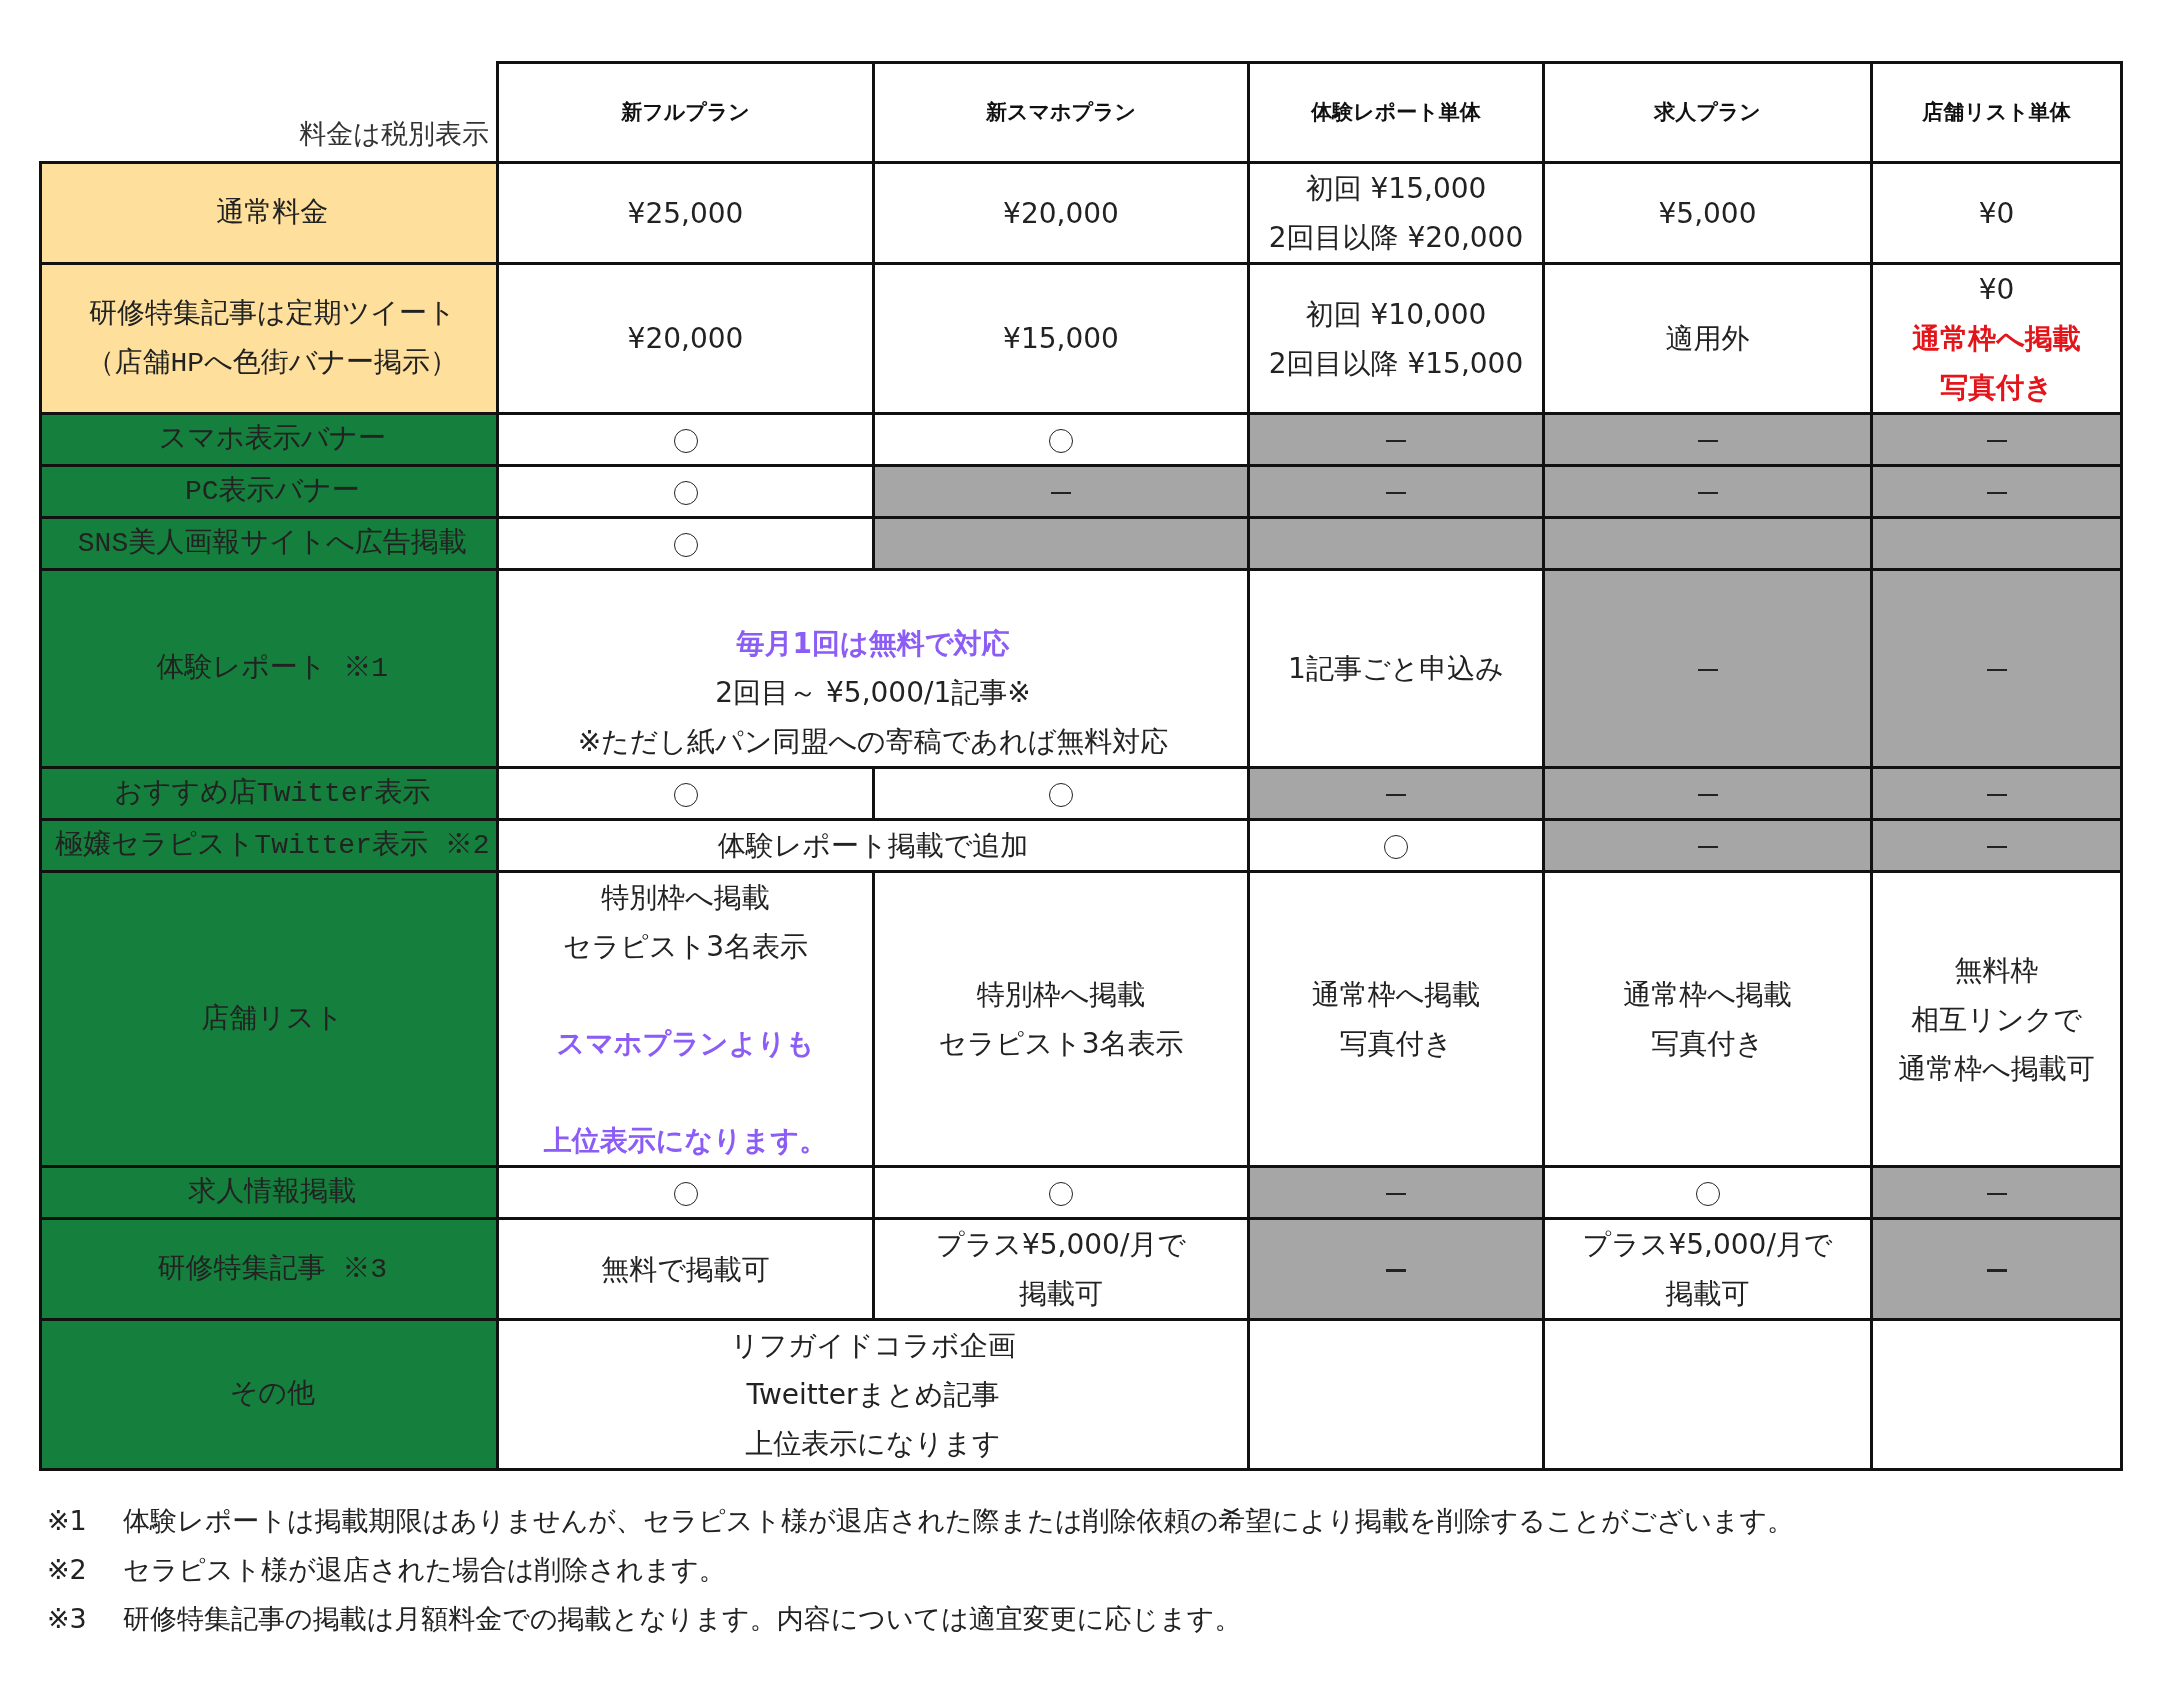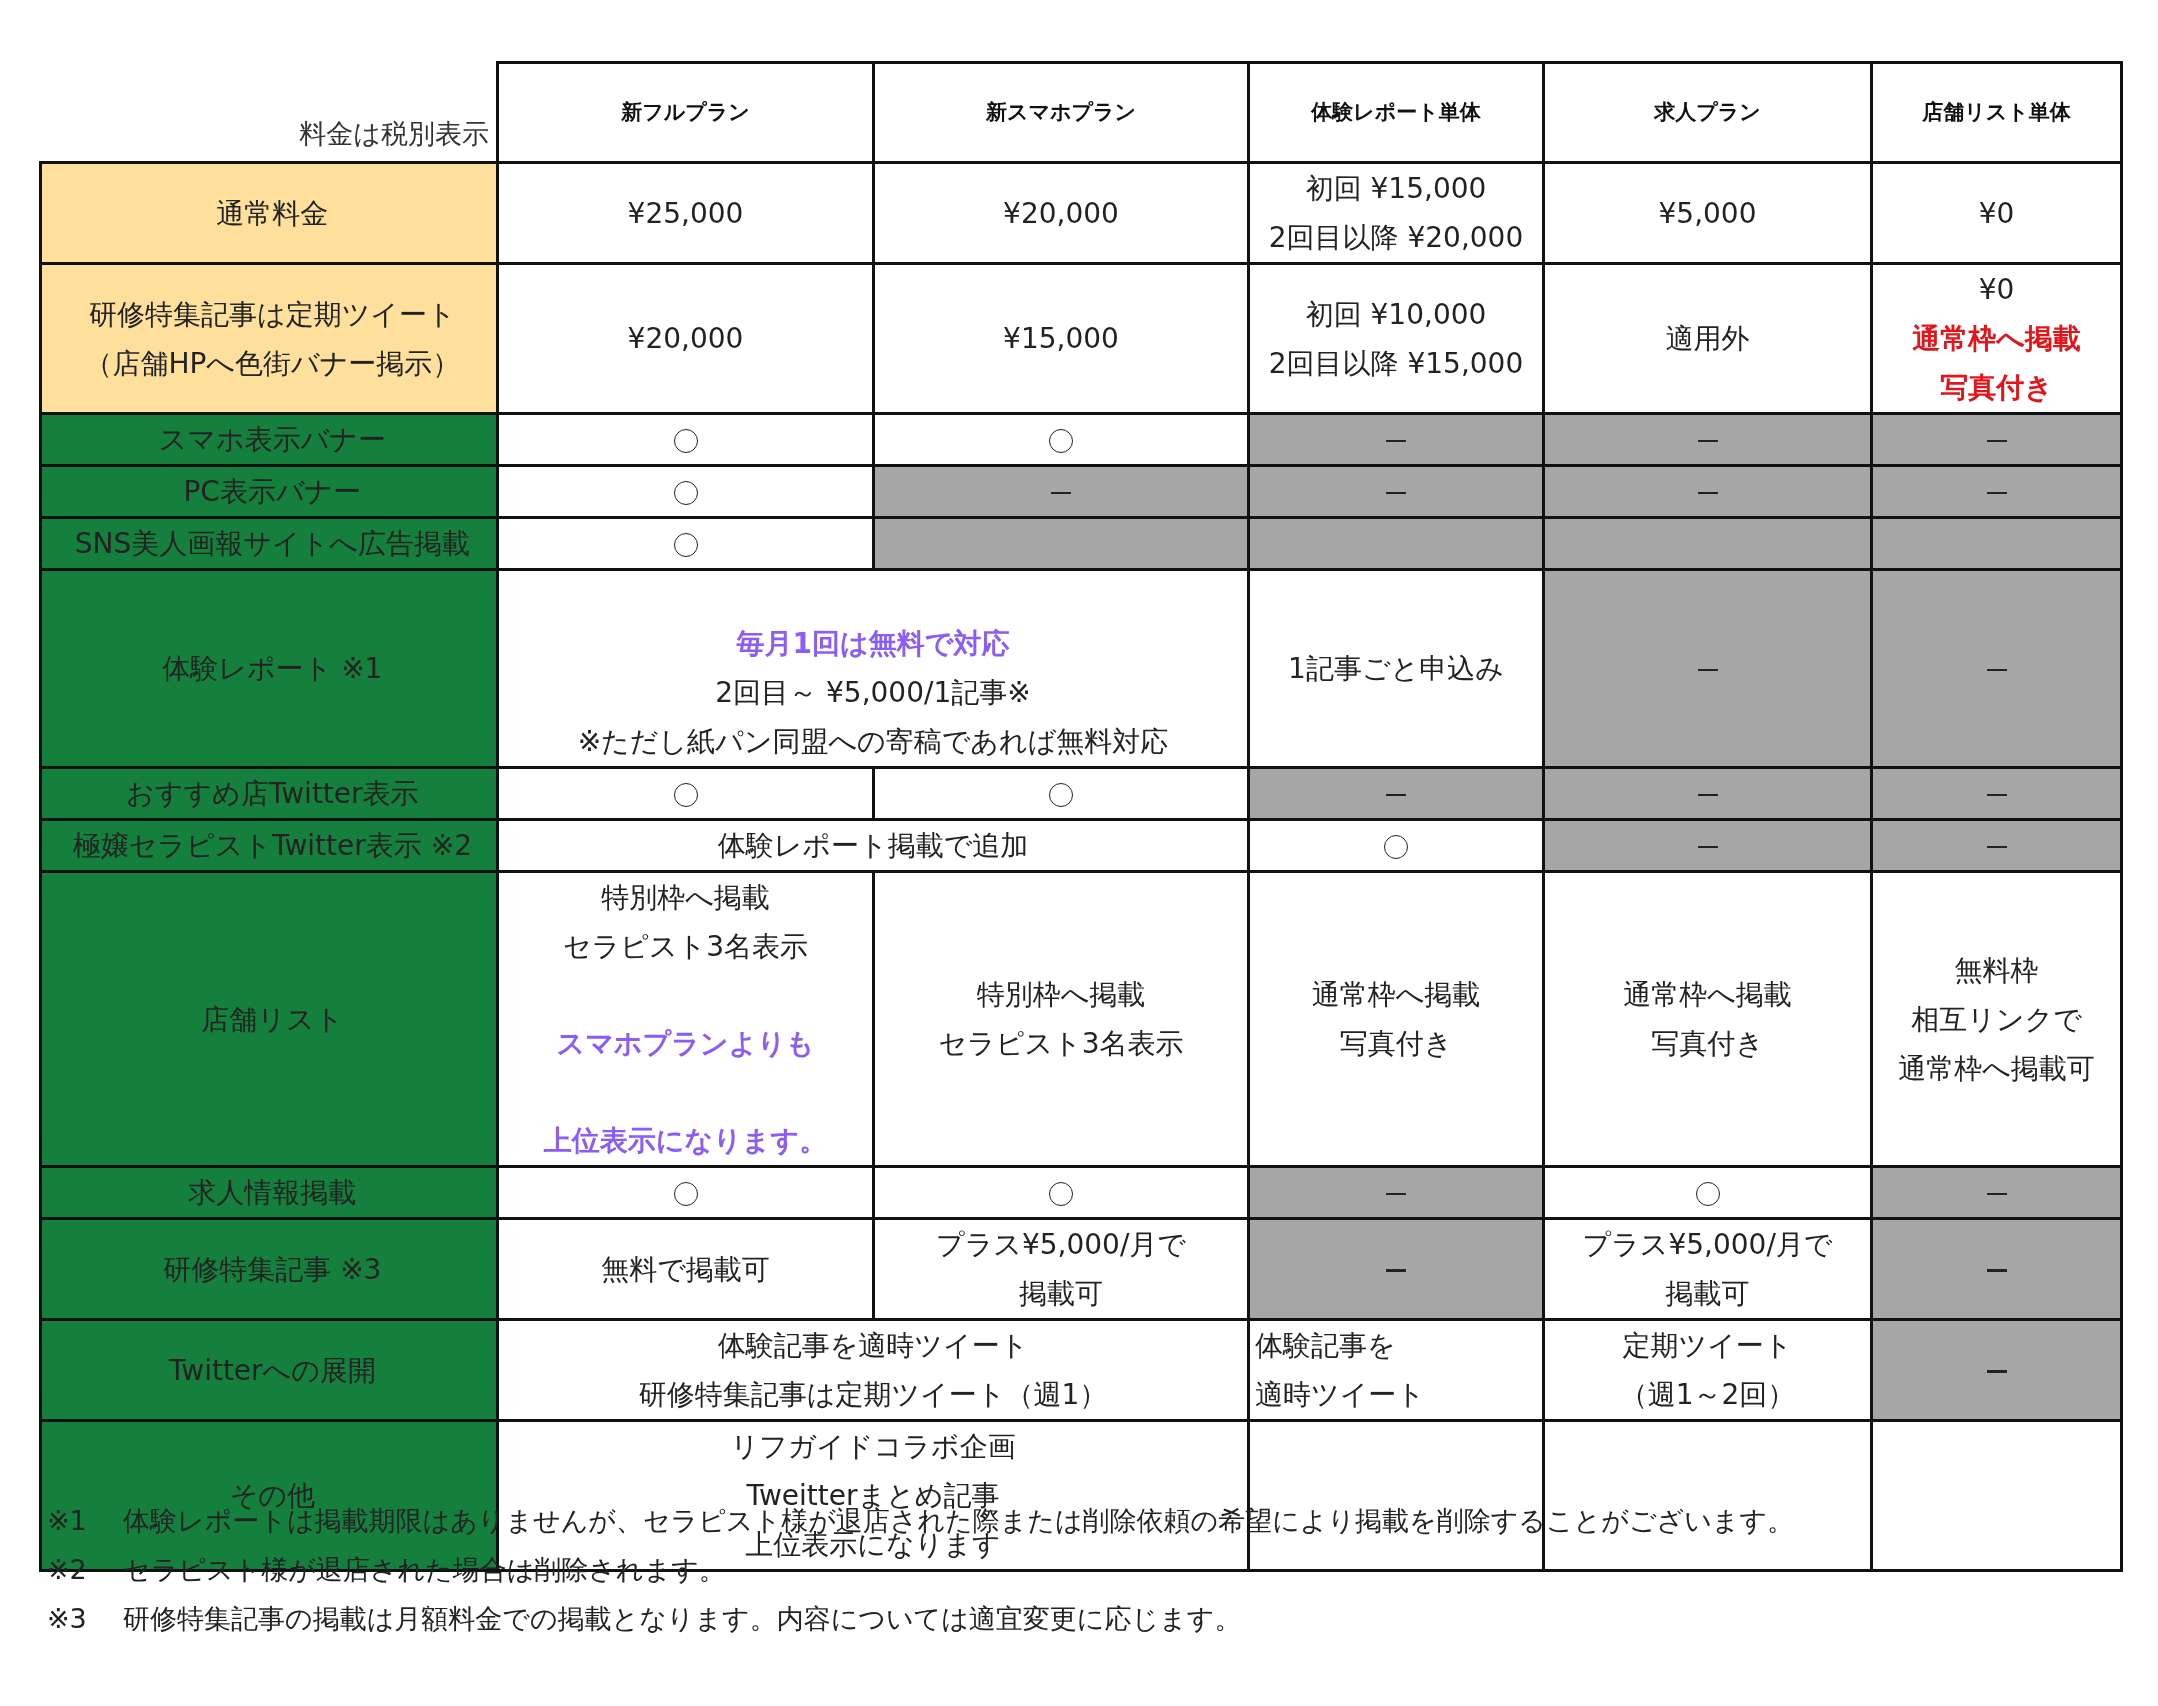--- a/index.html
+++ b/index.html
@@ -5,21 +5,21 @@
   html, body { margin:0; padding:0; background:#ffffff; }
   body { width:2159px; height:1706px; position:relative; overflow:hidden;
          font-family:"DejaVu Sans","Liberation Sans",sans-serif; color:#222; }
   .tax-note { position:absolute; left:253px; top:116px; width:236px; text-align:right;
               font-size:27px; color:#333;font-family:Liberation Mono, monospace; }
   table.plan { position:absolute; left:39px; top:61px; border-collapse:collapse; table-layout:fixed; }
   table.plan td, table.plan th { border:3.4px solid #111; padding:0; font-size:28px; line-height:49px;
               text-align:center; vertical-align:middle; font-weight:normal; color:#222; }
   table.plan th.corner { border:none; border-right:3.4px solid #111; border-bottom:3.4px solid #111; background:transparent; }
   table.plan th.plan-h { font-weight:bold; font-size:21px; color:#111; background:#fff; }
-  td.lbl { text-align:center; padding-left:6.7px !important; color:#222; }
+  td.lbl { text-align:center; padding-left:6.7px !important; color:#222;font-family:Liberation Mono, monospace; }
   td.lbl.yellow { background:#FEE09C; }
   td.lbl.green { background:#15803d; }
   td.gray { background:#A6A6A6; }
   .red { color:#E3151B; font-weight:bold; }
   .bold { font-weight:bold; color:#8b5cf6;margin-top:48px; }
   .circle { display:inline-block; width:22px; height:22px; border:1.7px solid #222; border-radius:50%; vertical-align:middle; }
   .dash { display:inline-block; width:20px; height:2.5px; background:#222; vertical-align:middle; }
   td.left { text-align:left !important; padding-left:5px !important; }
   .line { display:block; }
   .notes { position:absolute; left:47px; top:1501px; font-size:27px; color:#222; }
@@ -181,36 +181,20 @@
       <span class="line">掲載可</span>
     </td>
     <td class="gray"><span class="dash"></span></td>
     <td>
       <span class="line">プラス¥5,000/月で</span>
       <span class="line">掲載可</span>
     </td>
     <td class="gray"><span class="dash"></span></td>
   </tr>
 
-  <tr style="height:100px">
-    <td class="lbl green">Twitterへの展開</td>
-    <td colspan="2">
-      <span class="line">体験記事を適時ツイート</span>
-      <span class="line">研修特集記事は定期ツイート（週1）</span>
-    </td>
-    <td class="left">
-      <span class="line">体験記事を</span>
-      <span class="line">適時ツイート</span>
-    </td>
-    <td>
-      <span class="line">定期ツイート</span>
-      <span class="line">（週1～2回）</span>
-    </td>
-    <td class="gray"><span class="dash"></span></td>
-  </tr>
 
   <tr style="height:148px">
     <td class="lbl green">その他</td>
     <td colspan="2">
       <span class="line">リフガイドコラボ企画</span>
       <span class="line">Tweitterまとめ記事</span>
       <span class="line">上位表示になります</span>
     </td>
     <td></td>
     <td></td>

